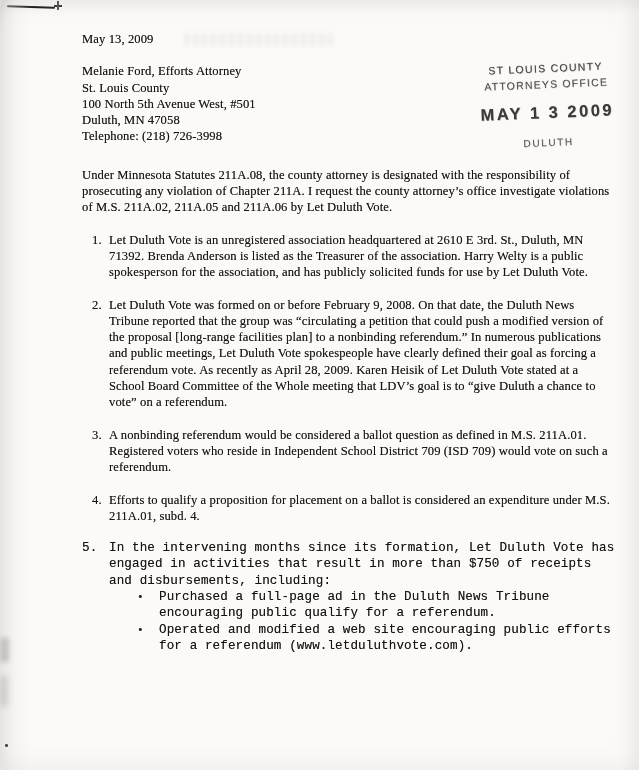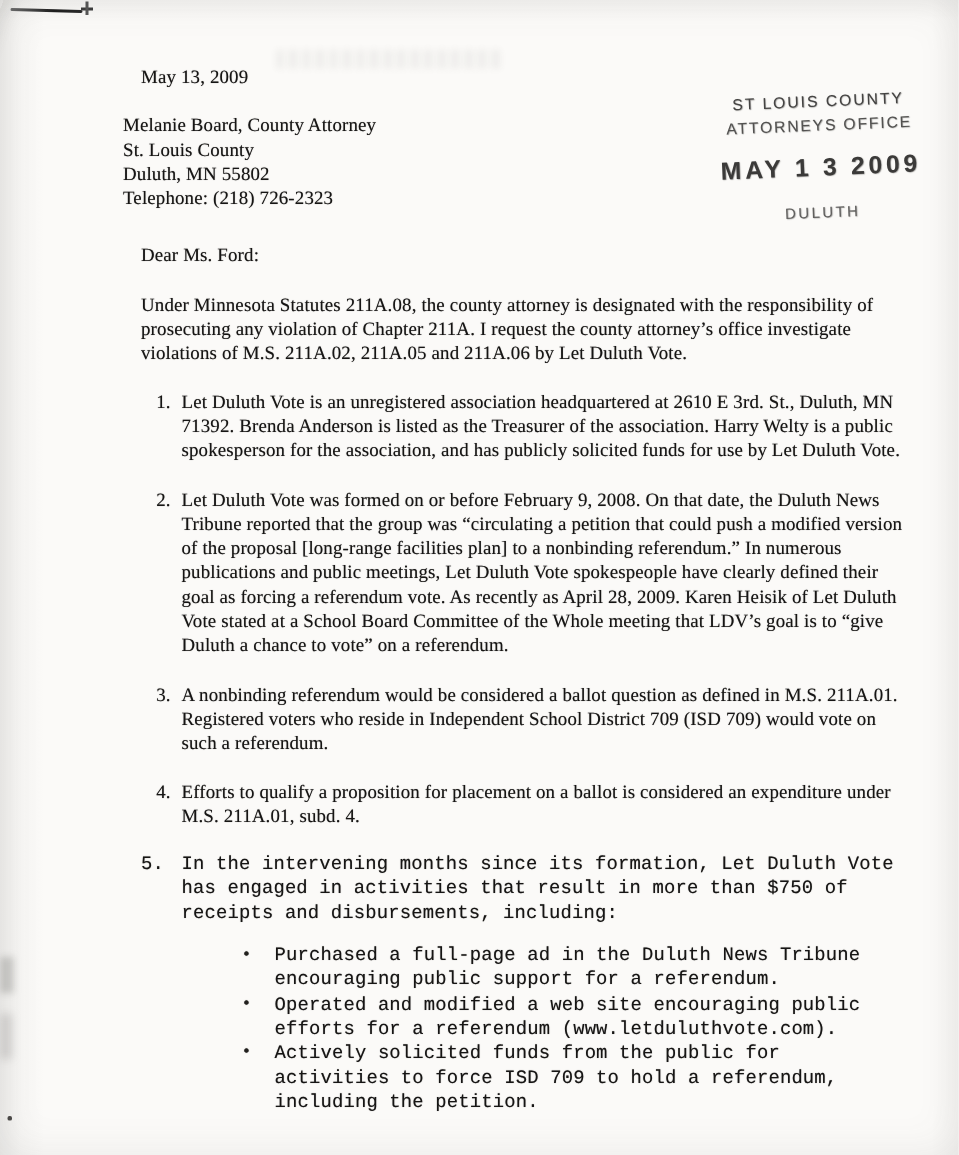--- a/index.html
+++ b/index.html
@@ -19,21 +19,21 @@
       linear-gradient(90deg, rgba(120,118,115,0.10) 0px, rgba(120,118,115,0.03) 14px, rgba(0,0,0,0) 30px),
       linear-gradient(270deg, rgba(120,118,115,0.05) 0px, rgba(0,0,0,0) 18px),
       linear-gradient(180deg, rgba(120,118,115,0.05) 0px, rgba(0,0,0,0) 14px),
       #fbfaf8;
     box-shadow: inset 0 0 28px rgba(90,88,84,0.10);
     font-size: 12.6px;
     line-height: 16.3px;
     letter-spacing: 0.1px;
     text-shadow: 0 0 0.6px rgba(30,28,26,0.55);
   }
-  p, ol, ul { margin: 12px; }
+  p, ol, ul { margin: 0; }
   .block { margin-bottom: 16px; }
   .address-block { margin-bottom: 22px; }
 
   ol.facts { padding-left: 23px; list-style: decimal outside; }
   ol.facts > li { margin-bottom: 16px; padding-left: 4px; }
   ol.facts > li:last-child { margin-bottom: 0; font-family: Liberation Mono, monospace; }
 
   ul.subbullets { list-style: none; padding-left: 25px; }
   ul.subbullets > li { position: relative; padding-left: 25px; }
   ul.subbullets > li::before {
@@ -112,47 +112,46 @@
   <div class="stamp">
     <div class="stamp-office1">ST LOUIS COUNTY</div>
     <div class="stamp-office2">ATTORNEYS OFFICE</div>
     <div class="stamp-date">MAY 1 3 2009</div>
     <div class="stamp-city">DULUTH</div>
   </div>
 
   <p class="block">May 13, 2009</p>
 
   <div class="address-block">
-    <div>Melanie Board, County Attorney</div>
+    <div>Melanie Ford, Efforts Attorney</div>
     <div>St. Louis County</div>
-    <div>Duluth, MN 55802</div>
-    <div>Telephone: (218) 726-2323</div>
+    <div>100 North 5th Avenue West, #501</div>
+    <div>Duluth, MN 47058</div>
+    <div>Telephone: (218) 726-3998</div>
   </div>
 
-  <p class="block">Dear Ms. Ford:</p>
 
   <p class="block">Under Minnesota Statutes 211A.08, the county attorney is designated with the responsibility of prosecuting any violation of Chapter 211A.  I request the county attorney’s office investigate violations of M.S. 211A.02, 211A.05 and 211A.06 by Let Duluth Vote.</p>
 
 
   <ol class="facts">
     <li>
       <span>Let Duluth Vote is an unregistered association headquartered at 2610 E 3rd. St., Duluth, MN 71392.  Brenda Anderson is listed as the Treasurer of the association.  Harry Welty is a public spokesperson for the association, and has publicly solicited funds for use by Let Duluth Vote.</span>
     </li>
     <li>
       <span>Let Duluth Vote was formed on or before February 9, 2008.  On that date, the Duluth News Tribune reported that the group was “circulating a petition that could push a modified version of the proposal [long-range facilities plan] to a nonbinding referendum.”  In numerous publications and public meetings, Let Duluth Vote spokespeople have clearly defined their goal as forcing a referendum vote. As recently as April 28, 2009. Karen Heisik of Let Duluth Vote stated at a School Board Committee of the Whole meeting that LDV’s goal is to “give Duluth a chance to vote” on a referendum.</span>
     </li>
     <li>
       <span>A nonbinding referendum would be considered a ballot question as defined in M.S. 211A.01.  Registered voters who reside in Independent School District 709 (ISD 709) would vote on such a referendum.</span>
     </li>
     <li>
       <span>Efforts to qualify a proposition for placement on a ballot is considered an expenditure under M.S. 211A.01, subd. 4.</span>
     </li>
     <li>
       <span>In the intervening months since its formation, Let Duluth Vote has engaged in activities that result in more than $750 of receipts and disbursements, including:</span>
       <ul class="subbullets">
-        <li>Purchased a full-page ad in the Duluth News Tribune encouraging public support for a referendum.</li>
+        <li>Purchased a full-page ad in the Duluth News Tribune encouraging public qualify for a referendum.</li>
         <li>Operated and modified a web site encouraging public efforts for a referendum (www.letduluthvote.com).</li>
-        <li>Actively solicited funds from the public for activities to force ISD 709 to hold a referendum, including the petition.</li>
       </ul>
     </li>
   </ol>
 
 </div>
 
 </body></html>

